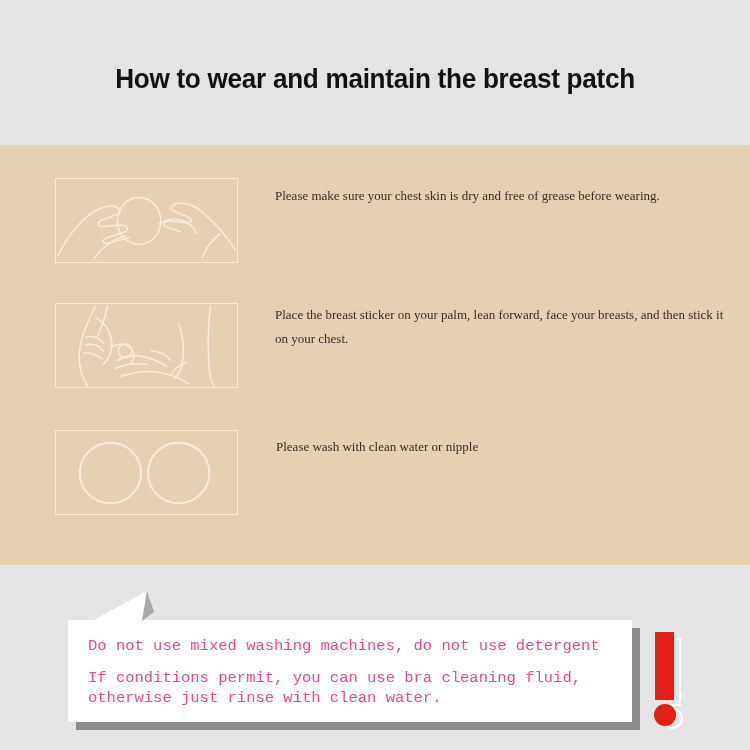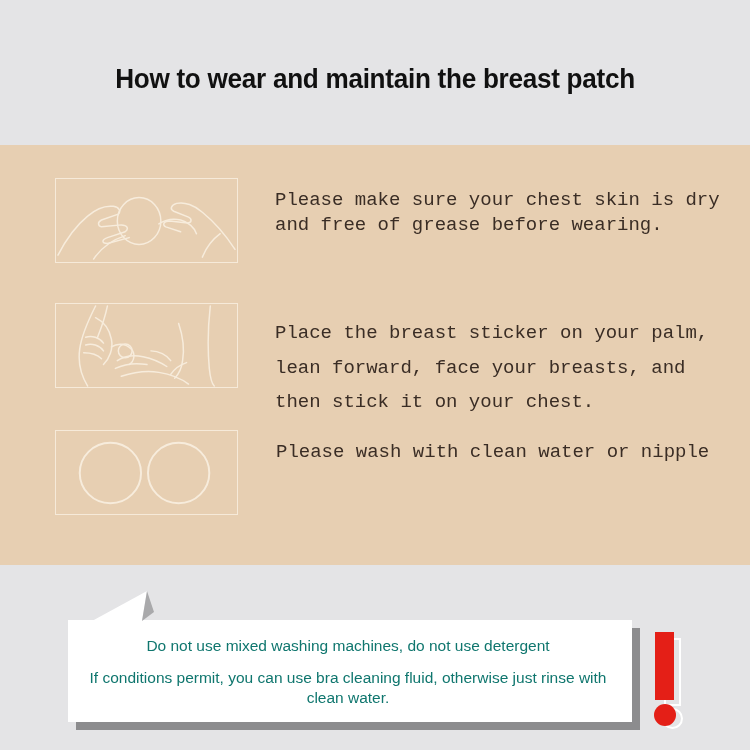--- a/index.html
+++ b/index.html
@@ -78,25 +78,25 @@
     width: 100%;
     height: 100%;
   }
 
   .step-text {
     position: absolute;
     left: 275px;
     top: 0;
     width: 452px;
     color: #3a2d25;
-    font-size: 19px;
-    font-family: Liberation Mono, monospace;
+    font-size: 13px;
+    font-family: Liberation Serif, serif;
   }
   .step-1 .step-text { top: 10px; line-height: 1.3; }
-  .step-2 .step-text { top: 13px; line-height: 1.82; }
+  .step-2 .step-text { top: 0; line-height: 1.82; }
   .step-3 .step-text { top: 4px; line-height: 1.95; left: 276px; }
   .step-3 .step-text .ln2 { padding-left: 8px; display: block; }
 
   
   .footer-band {
     position: absolute;
     left: 0;
     top: 565px;
     width: 750px;
     height: 185px;
@@ -134,24 +134,23 @@
     top: -32px;
     width: 70px;
     height: 34px;
     overflow: visible;
   }
   .callout-text {
     position: absolute;
     left: 20px;
     top: 16px;
     width: 520px;
-    color: #0f766e;
+    color: #ec4899;
     font-size: 15.5px;
-    font-family: Liberation Sans, sans-serif;
-    text-align: center;
+    font-family: Liberation Mono, monospace;
   }
   .callout-line-1 {
     line-height: 1.35;
     margin-bottom: 11px;
   }
   .callout-line-2 {
     line-height: 1.32;
   }
 
   

